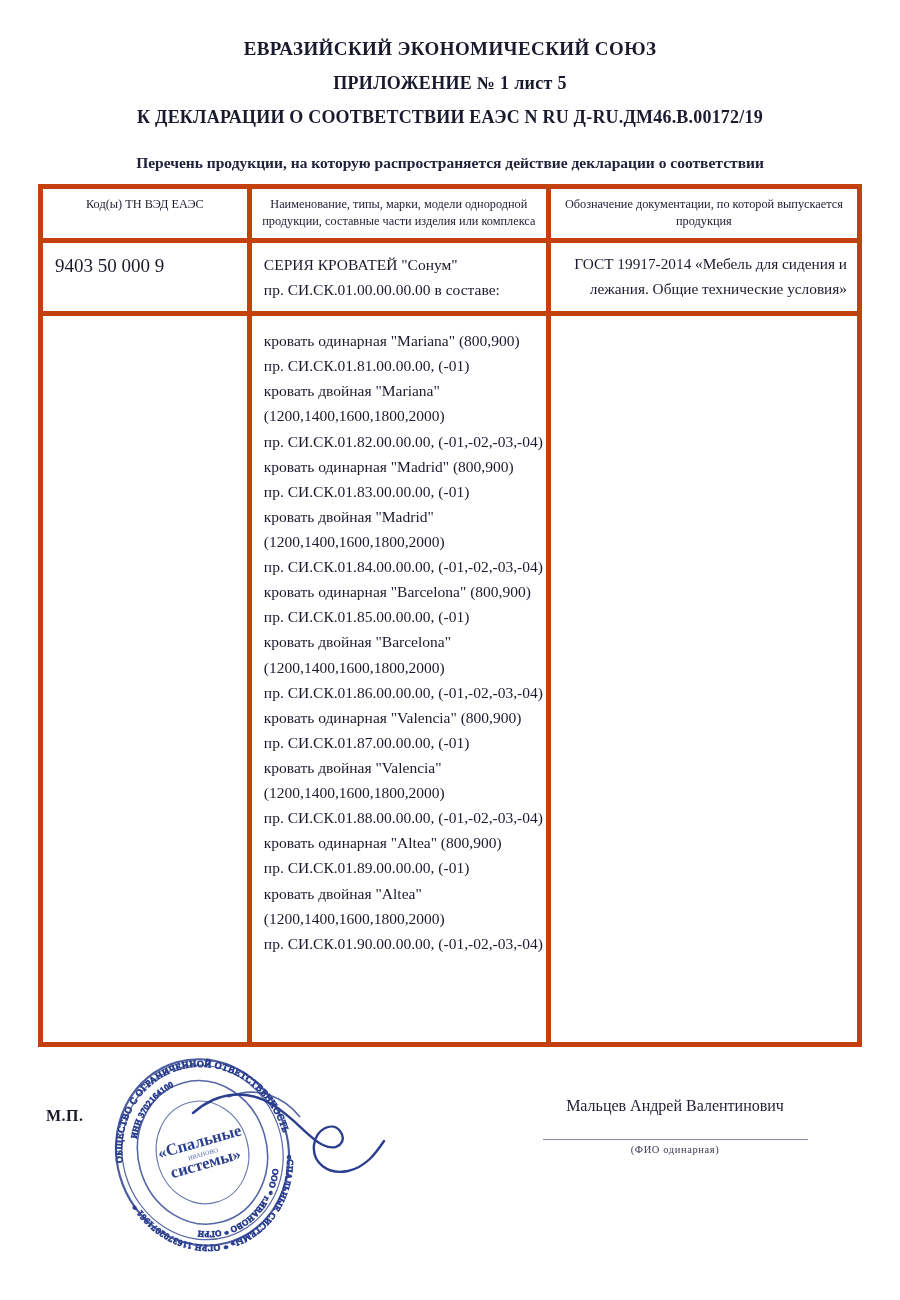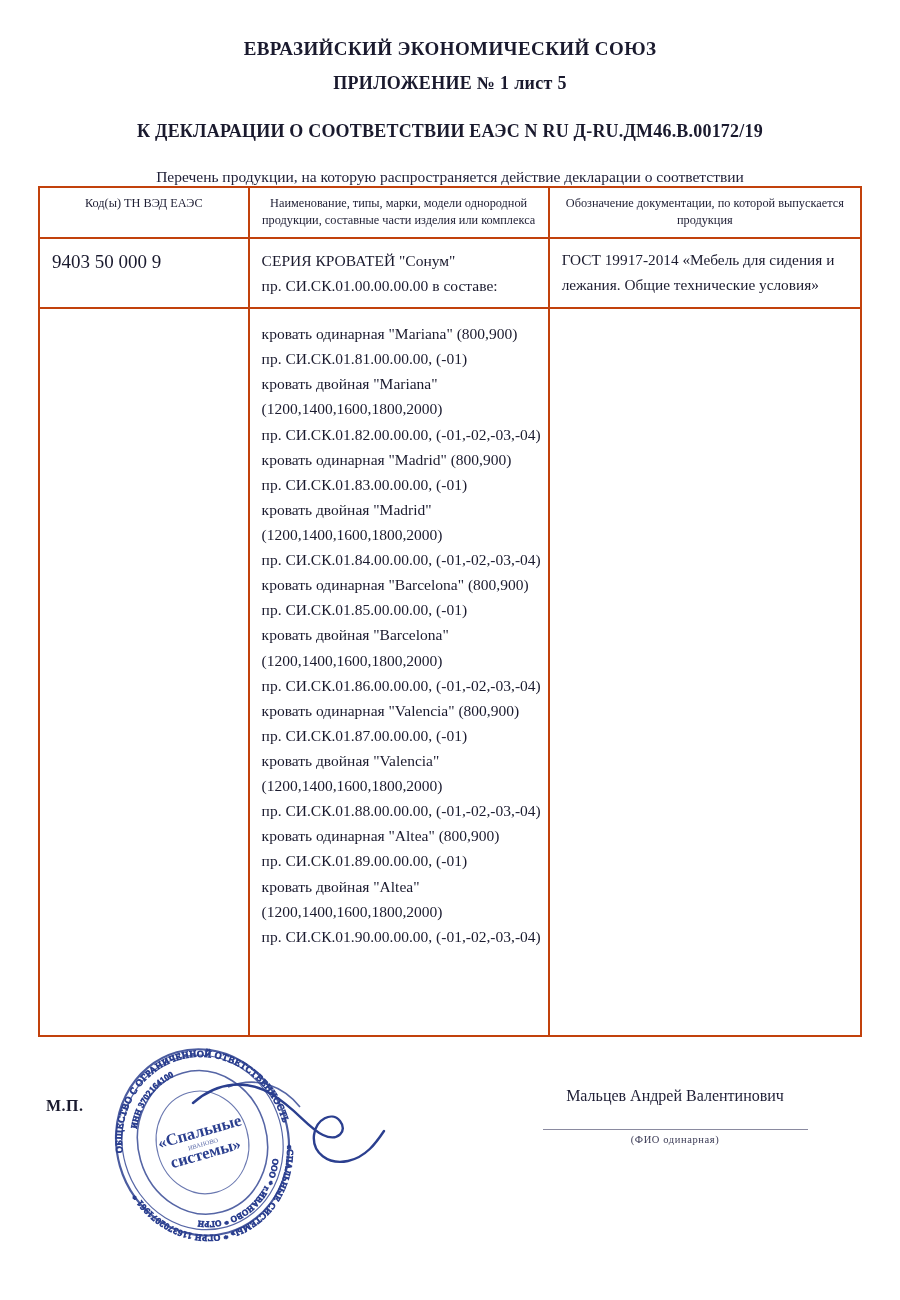--- a/index.html
+++ b/index.html
@@ -29,41 +29,43 @@
   .doc-header .line1 {
     font-size: 19px;
     font-weight: bold;
     letter-spacing: 0.4px;
     margin-bottom: 13px;
   }
   .doc-header .line2 {
     font-size: 18px;
     font-weight: bold;
     letter-spacing: 0.3px;
-    margin-bottom: 27px;
+    margin-bottom: 13px;
   }
   .doc-header .line3 {
     font-size: 18px;
     font-weight: bold;
     letter-spacing: 0.2px;
     margin-bottom: 26px;
   }
   .subtitle {
     text-align: center;
     font-size: 15.5px;
+    margin-bottom: 12px;
     color: #22223a;
+    font-weight: bold;
   }
   table.product-table {
     width: 100%;
     border-collapse: collapse;
     table-layout: fixed;
   }
   table.product-table th,
   table.product-table td {
-    border: 2px solid #c2410c;
+    border: 5px solid #c2410c;
     vertical-align: top;
   }
   table.product-table thead th {
     font-size: 12.3px;
     font-weight: normal;
     text-align: center;
     padding: 7px 8px 9px 8px;
     line-height: 1.35;
     color: #1d1d33;
   }
@@ -78,20 +80,21 @@
   }
   td.cell-name {
     font-size: 15.5px;
     padding: 9px 10px 6px 12px;
     line-height: 1.62;
   }
   td.cell-doc {
     font-size: 15.3px;
     padding: 9px 10px 10px 12px;
     line-height: 1.6;
+    text-align: right;
   }
   td.cell-list {
     font-size: 15.5px;
     padding: 12px 10px 14px 12px;
     line-height: 1.62;
     height: 700px;
   }
   .row-blank td {
     border-top: none;
   }

